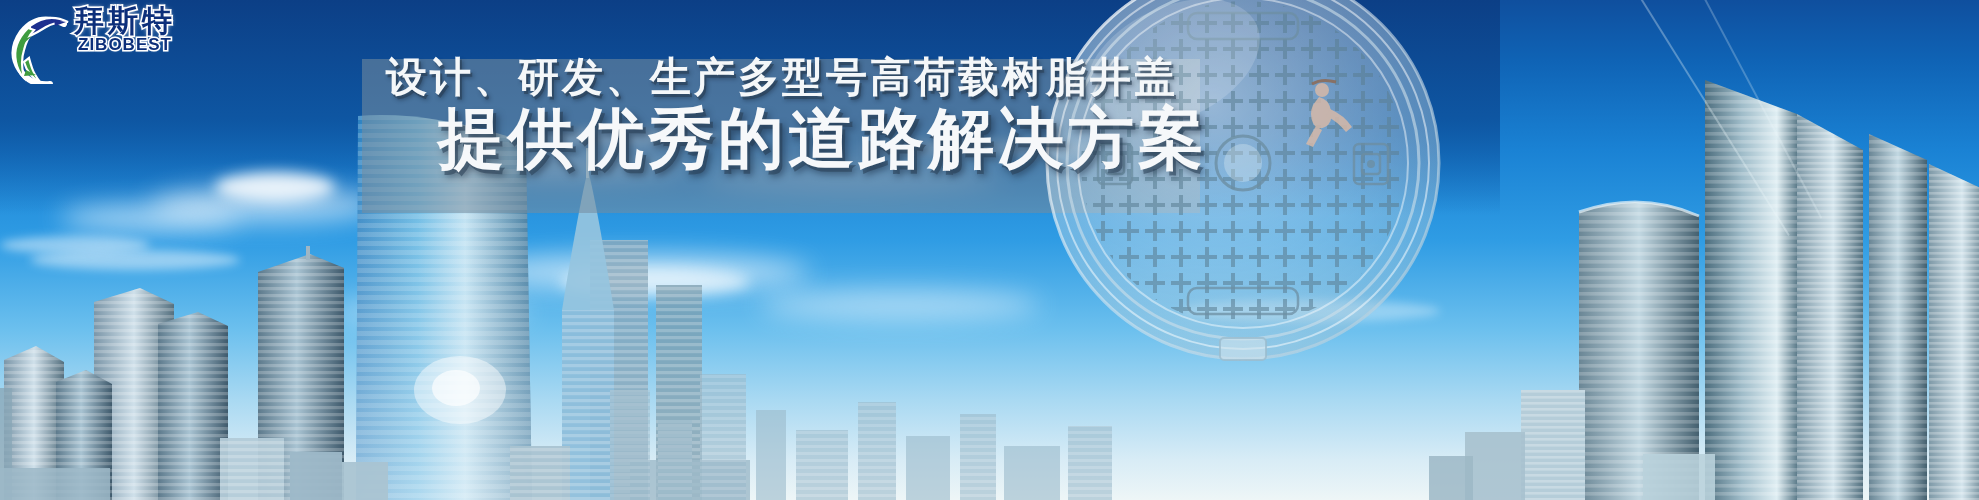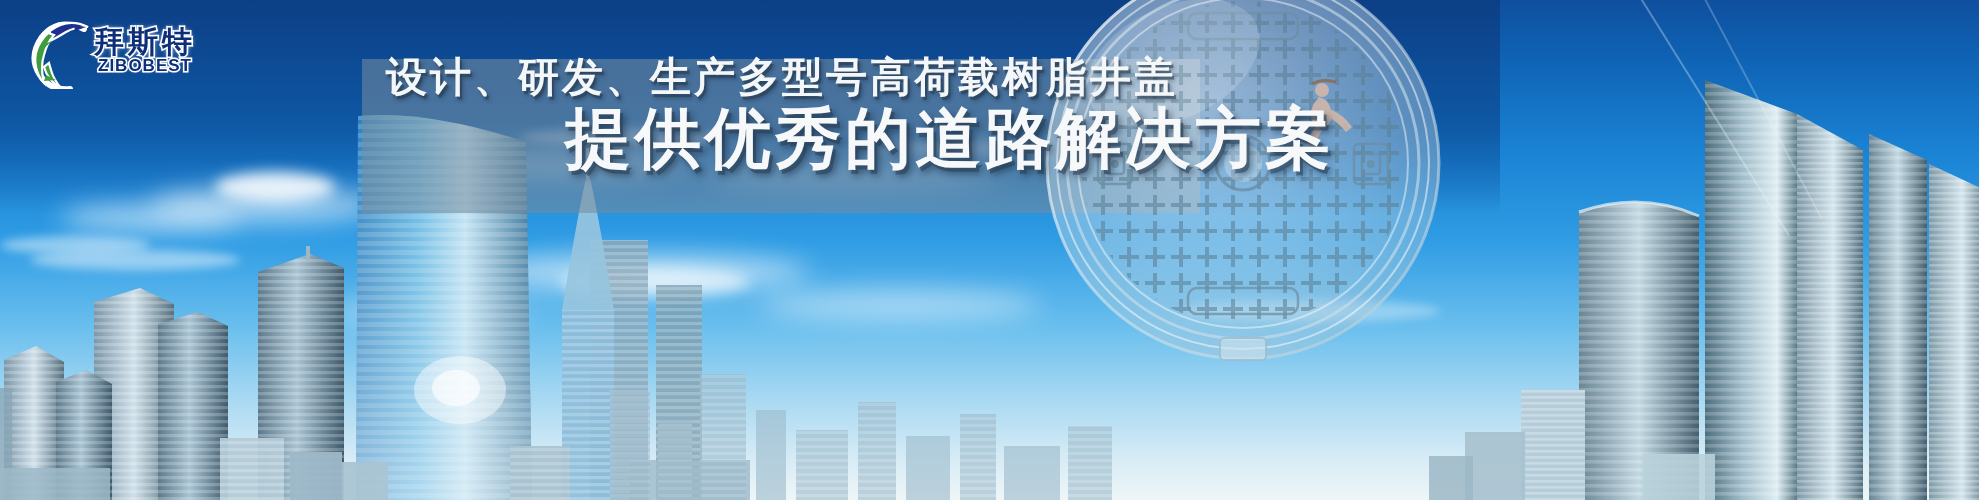--- a/index.html
+++ b/index.html
@@ -78,29 +78,28 @@
   }
   .line2{
     font-size:66px;
     letter-spacing:4px;
     font-weight:bold;
     color:#f6f8fa;
     text-shadow: 3px 4px 0 rgba(40,62,84,.55), 5px 6px 7px rgba(15,30,50,.5);
     line-height:1.02;
     white-space:nowrap;
     margin-left:58px;
-    text-align:center;
   }
 
   
   .logo{
-    position:absolute; left:24px; top:6px;
+    position:absolute; left:4px; top:6px;
     width:210px; height:88px;
     z-index:8;
-    display:flex; align-items:center;
+    display:flex; align-items:flex-start;
   }
   .logo-mark{position:relative;width:78px;height:78px;flex:0 0 78px;}
   .logo-text{position:relative;margin-left:-8px;display:flex;flex-direction:column;align-items:center;}
   .logo-cn{
     font-size:30px; font-weight:bold; color:#0d2f7a;
     letter-spacing:4px; line-height:1;
     -webkit-text-stroke:3px #ffffff;
     paint-order:stroke fill;
     text-shadow:0 0 3px #fff,0 0 5px #fff;
   }

